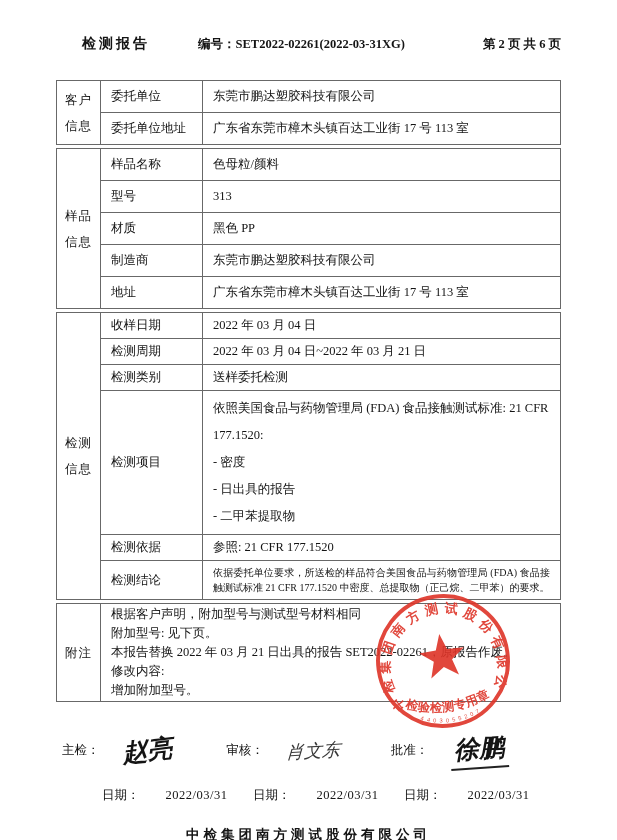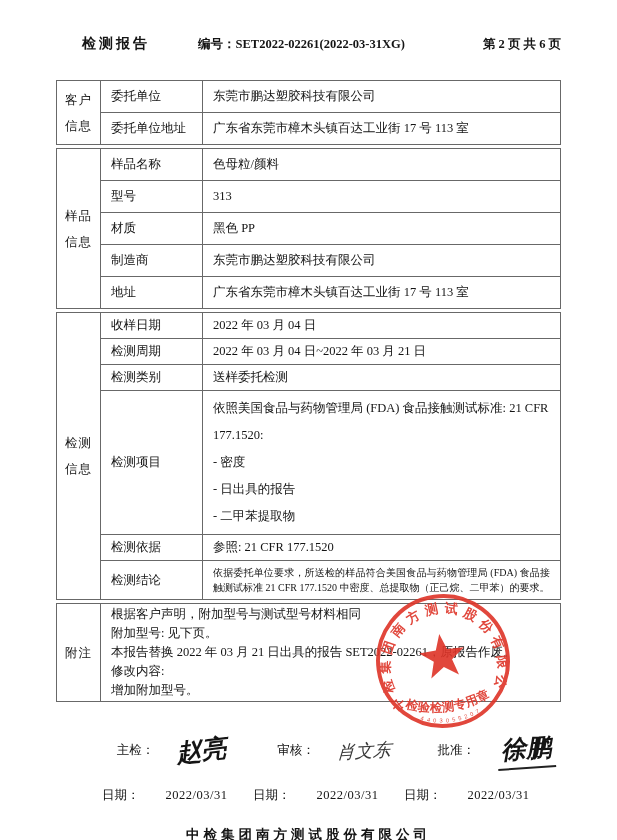--- a/index.html
+++ b/index.html
@@ -24,21 +24,21 @@
   .sec-name { text-align:center; word-break:break-all; line-height:26px; padding:4px 2px; letter-spacing:1px; }
   tr.r32 { height:32px; }
   tr.r24 { height:24px; }
   .lines div { line-height:27px; }
   .concl { font-size:10px; line-height:15px; text-align:justify; }
   .note-cell { padding:1px 10px;margin-left:48px; }
   .note-cell div { line-height:19px; }
 
   
   .sig-row { display:flex; margin-top:30px; padding:0 6px; }
-  .sig-col { flex:1; display:flex; align-items:center;justify-content:flex-end; }
+  .sig-col { flex:1; display:flex; align-items:center; }
   .sig-role { font-size:12.5px; white-space:nowrap; }
   .sig-name { display:inline-block; margin-left:22px; font-size:25px; font-weight:bold; font-style:italic;
               transform:rotate(-7deg); white-space:nowrap; }
   .sig-name.s2 { font-size:18px; color:#3a3a3a; font-weight:normal; transform:rotate(-3deg) skewX(-6deg); }
   .sig-name.s3 { border-bottom:2px solid #222; transform:rotate(-4deg); padding:0 4px 2px 4px; }
   .date-row { display:flex; margin-top:18px; padding:0 6px; font-size:12.5px;margin-left:40px; }
   .date-col { flex:1; display:flex; align-items:baseline; }
   .date-val { margin-left:26px; letter-spacing:.5px; }
 
   

